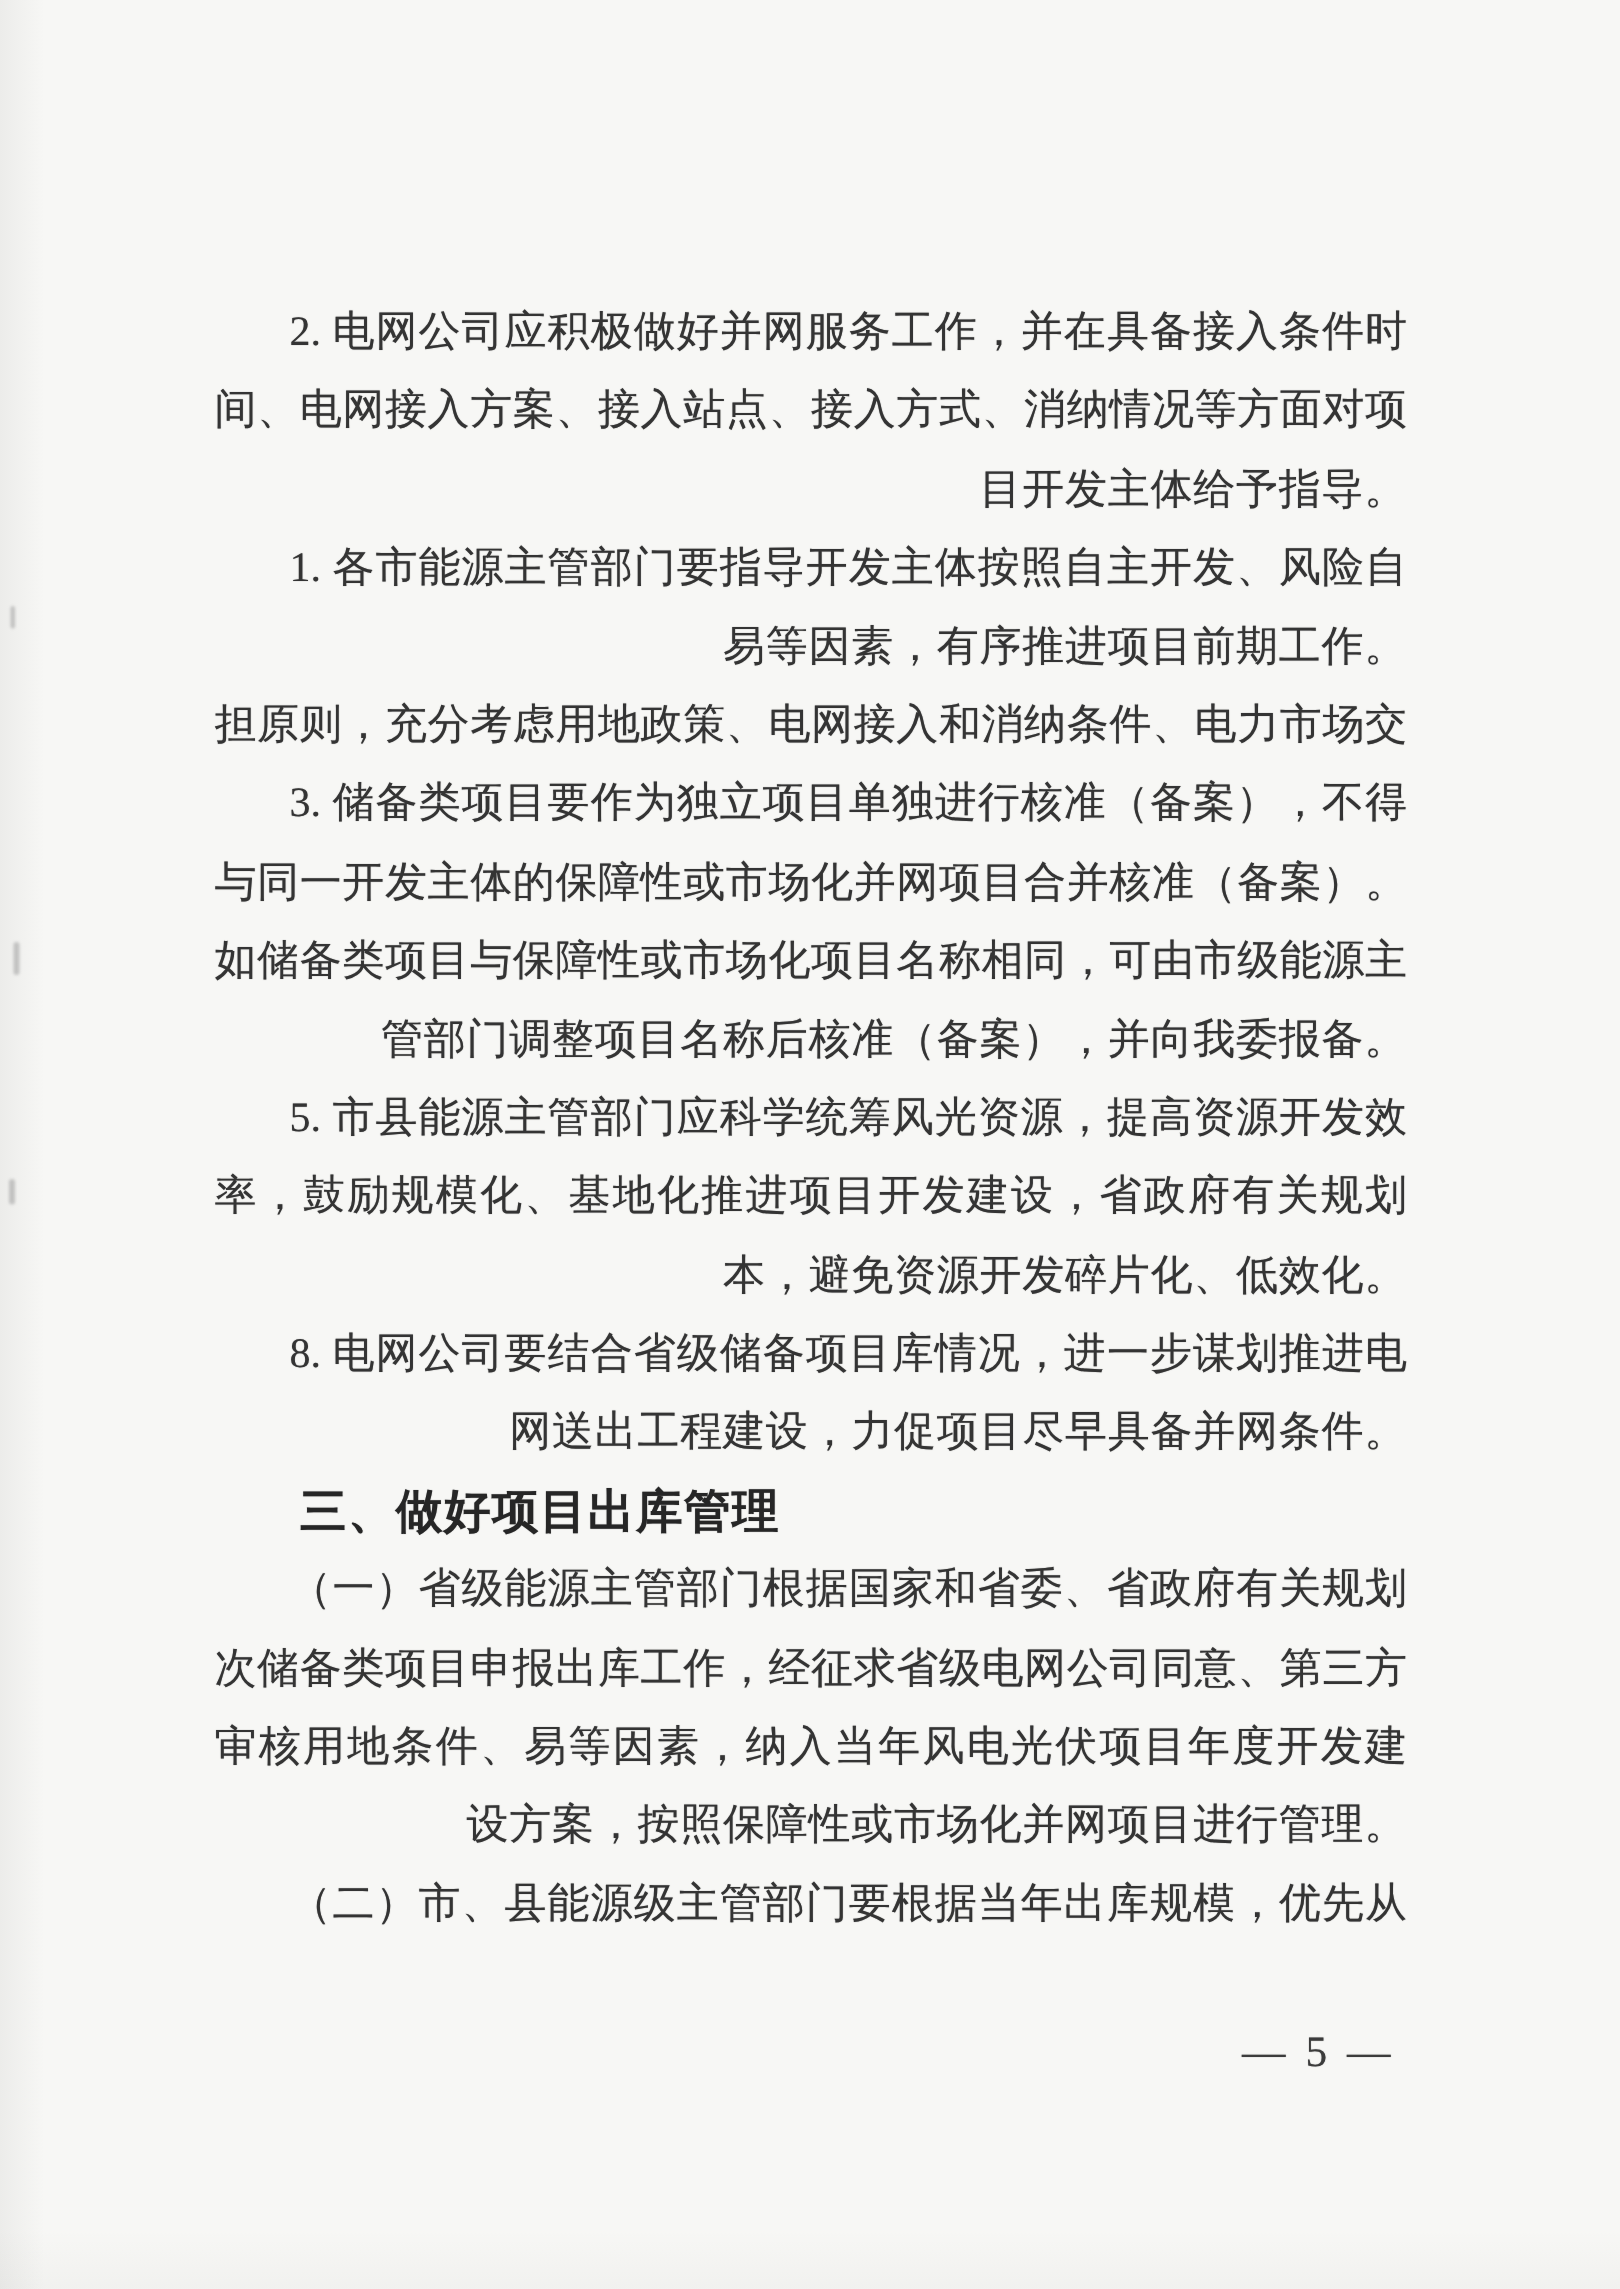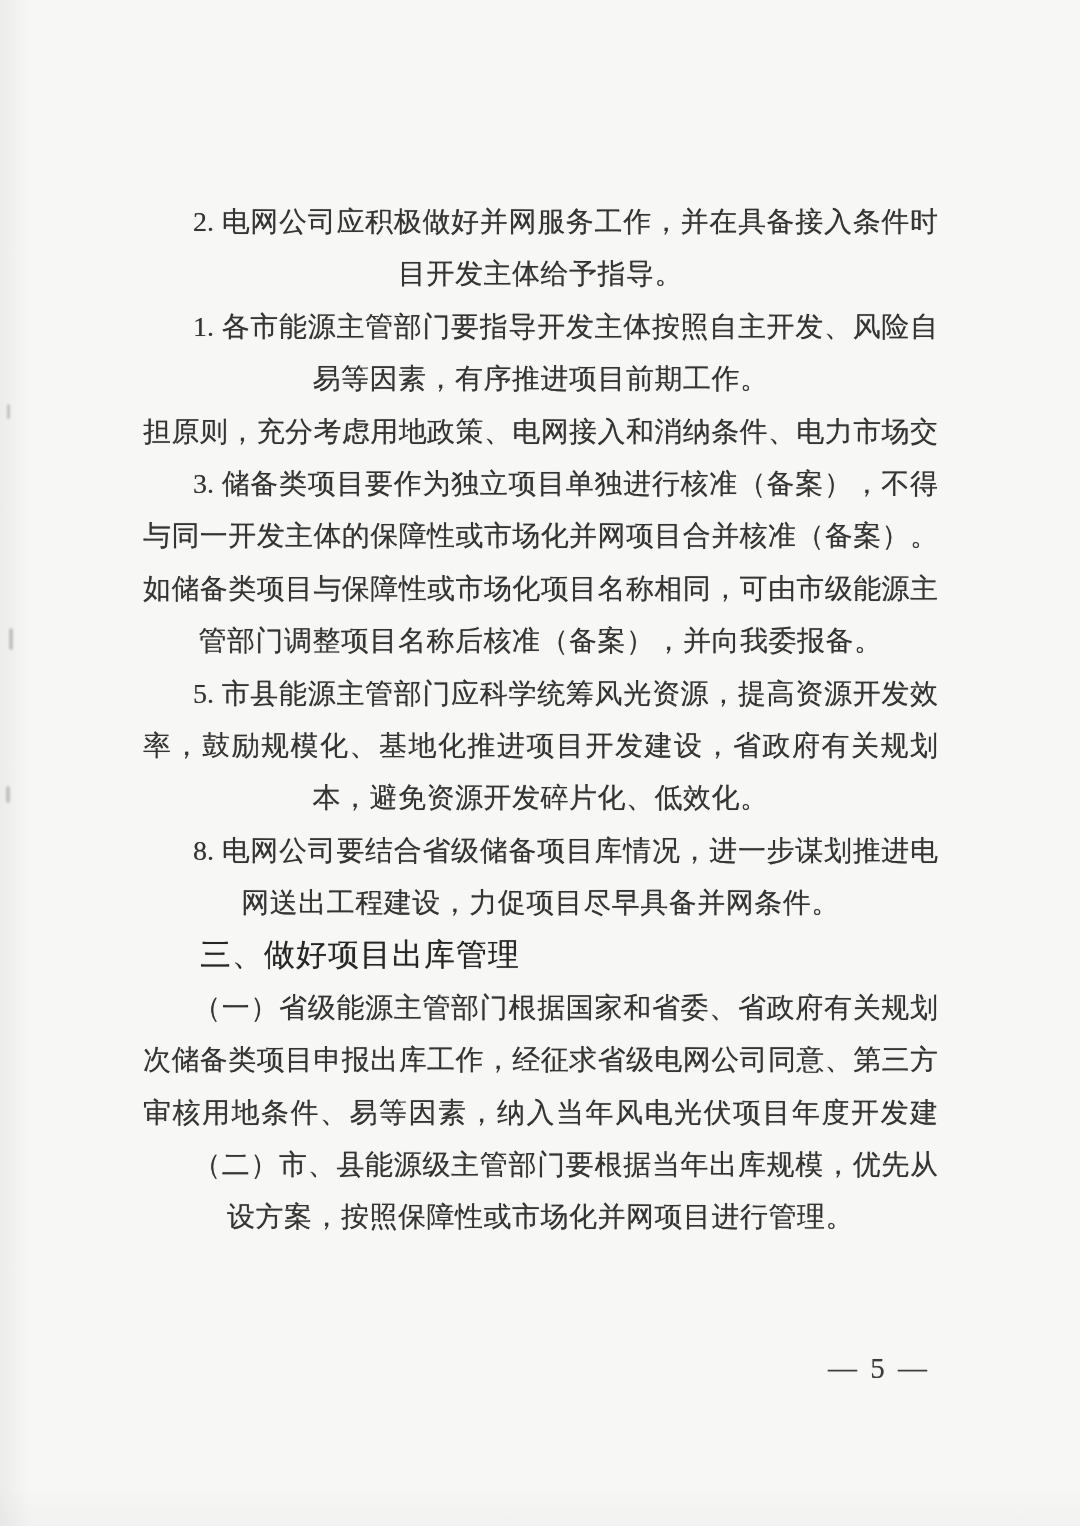--- a/index.html
+++ b/index.html
@@ -56,29 +56,29 @@
   .ln {
     height: 52.4px;
     line-height: 52.4px;
     overflow: hidden;
   }
   .ln.fill {
     text-align: justify;
     text-align-last: justify;
   }
   .ln.end {
-    text-align: center;
+    text-align: right;
     letter-spacing: 0.5px;
   }
   .ln.indent {
     text-indent: 50px;
   }
   .ln.heading {
     font-family: "Liberation Sans", "DejaVu Sans", sans-serif;
-    font-weight: normal;
+    font-weight: bold;
     font-size: 31px;
     color: #262626;
     text-indent: 57px;
     text-align: center;
     text-align-last: left;
     letter-spacing: 1px;
   }
   .page-number {
     position: absolute;
     top: 1352px;
@@ -95,36 +95,37 @@
 <div class="page">
 
   <div class="edge-shade-left"></div>
   <div class="edge-shade-bottom"></div>
   <div class="scan-mark m1"></div>
   <div class="scan-mark m2"></div>
   <div class="scan-mark m3"></div>
 
   <div class="text-block">
     <div class="ln indent fill">2. 电网公司应积极做好并网服务工作，并在具备接入条件时</div>
+    <div class="ln fill">间、电网接入方案、接入站点、接入方式、消纳情况等方面对项</div>
     <div class="ln end">目开发主体给予指导。</div>
     <div class="ln indent fill">1. 各市能源主管部门要指导开发主体按照自主开发、风险自</div>
     <div class="ln end">易等因素，有序推进项目前期工作。</div>
     <div class="ln fill">担原则，充分考虑用地政策、电网接入和消纳条件、电力市场交</div>
     <div class="ln indent fill">3. 储备类项目要作为独立项目单独进行核准（备案），不得</div>
     <div class="ln fill">与同一开发主体的保障性或市场化并网项目合并核准（备案）。</div>
     <div class="ln fill">如储备类项目与保障性或市场化项目名称相同，可由市级能源主</div>
     <div class="ln end">管部门调整项目名称后核准（备案），并向我委报备。</div>
     <div class="ln indent fill">5. 市县能源主管部门应科学统筹风光资源，提高资源开发效</div>
     <div class="ln fill">率，鼓励规模化、基地化推进项目开发建设，省政府有关规划</div>
     <div class="ln end">本，避免资源开发碎片化、低效化。</div>
     <div class="ln indent fill">8. 电网公司要结合省级储备项目库情况，进一步谋划推进电</div>
     <div class="ln end">网送出工程建设，力促项目尽早具备并网条件。</div>
     <div class="ln heading">三、做好项目出库管理</div>
     <div class="ln indent fill">（一）省级能源主管部门根据国家和省委、省政府有关规划</div>
     <div class="ln fill">次储备类项目申报出库工作，经征求省级电网公司同意、第三方</div>
     <div class="ln fill">审核用地条件、易等因素，纳入当年风电光伏项目年度开发建</div>
+    <div class="ln end">设方案，按照保障性或市场化并网项目进行管理。</div>
     <div class="ln indent fill">（二）市、县能源级主管部门要根据当年出库规模，优先从</div>
-    <div class="ln end">设方案，按照保障性或市场化并网项目进行管理。</div>
   </div>
 
   <div class="page-number">— 5 —</div>
 
 </div>
 
 </body></html>

